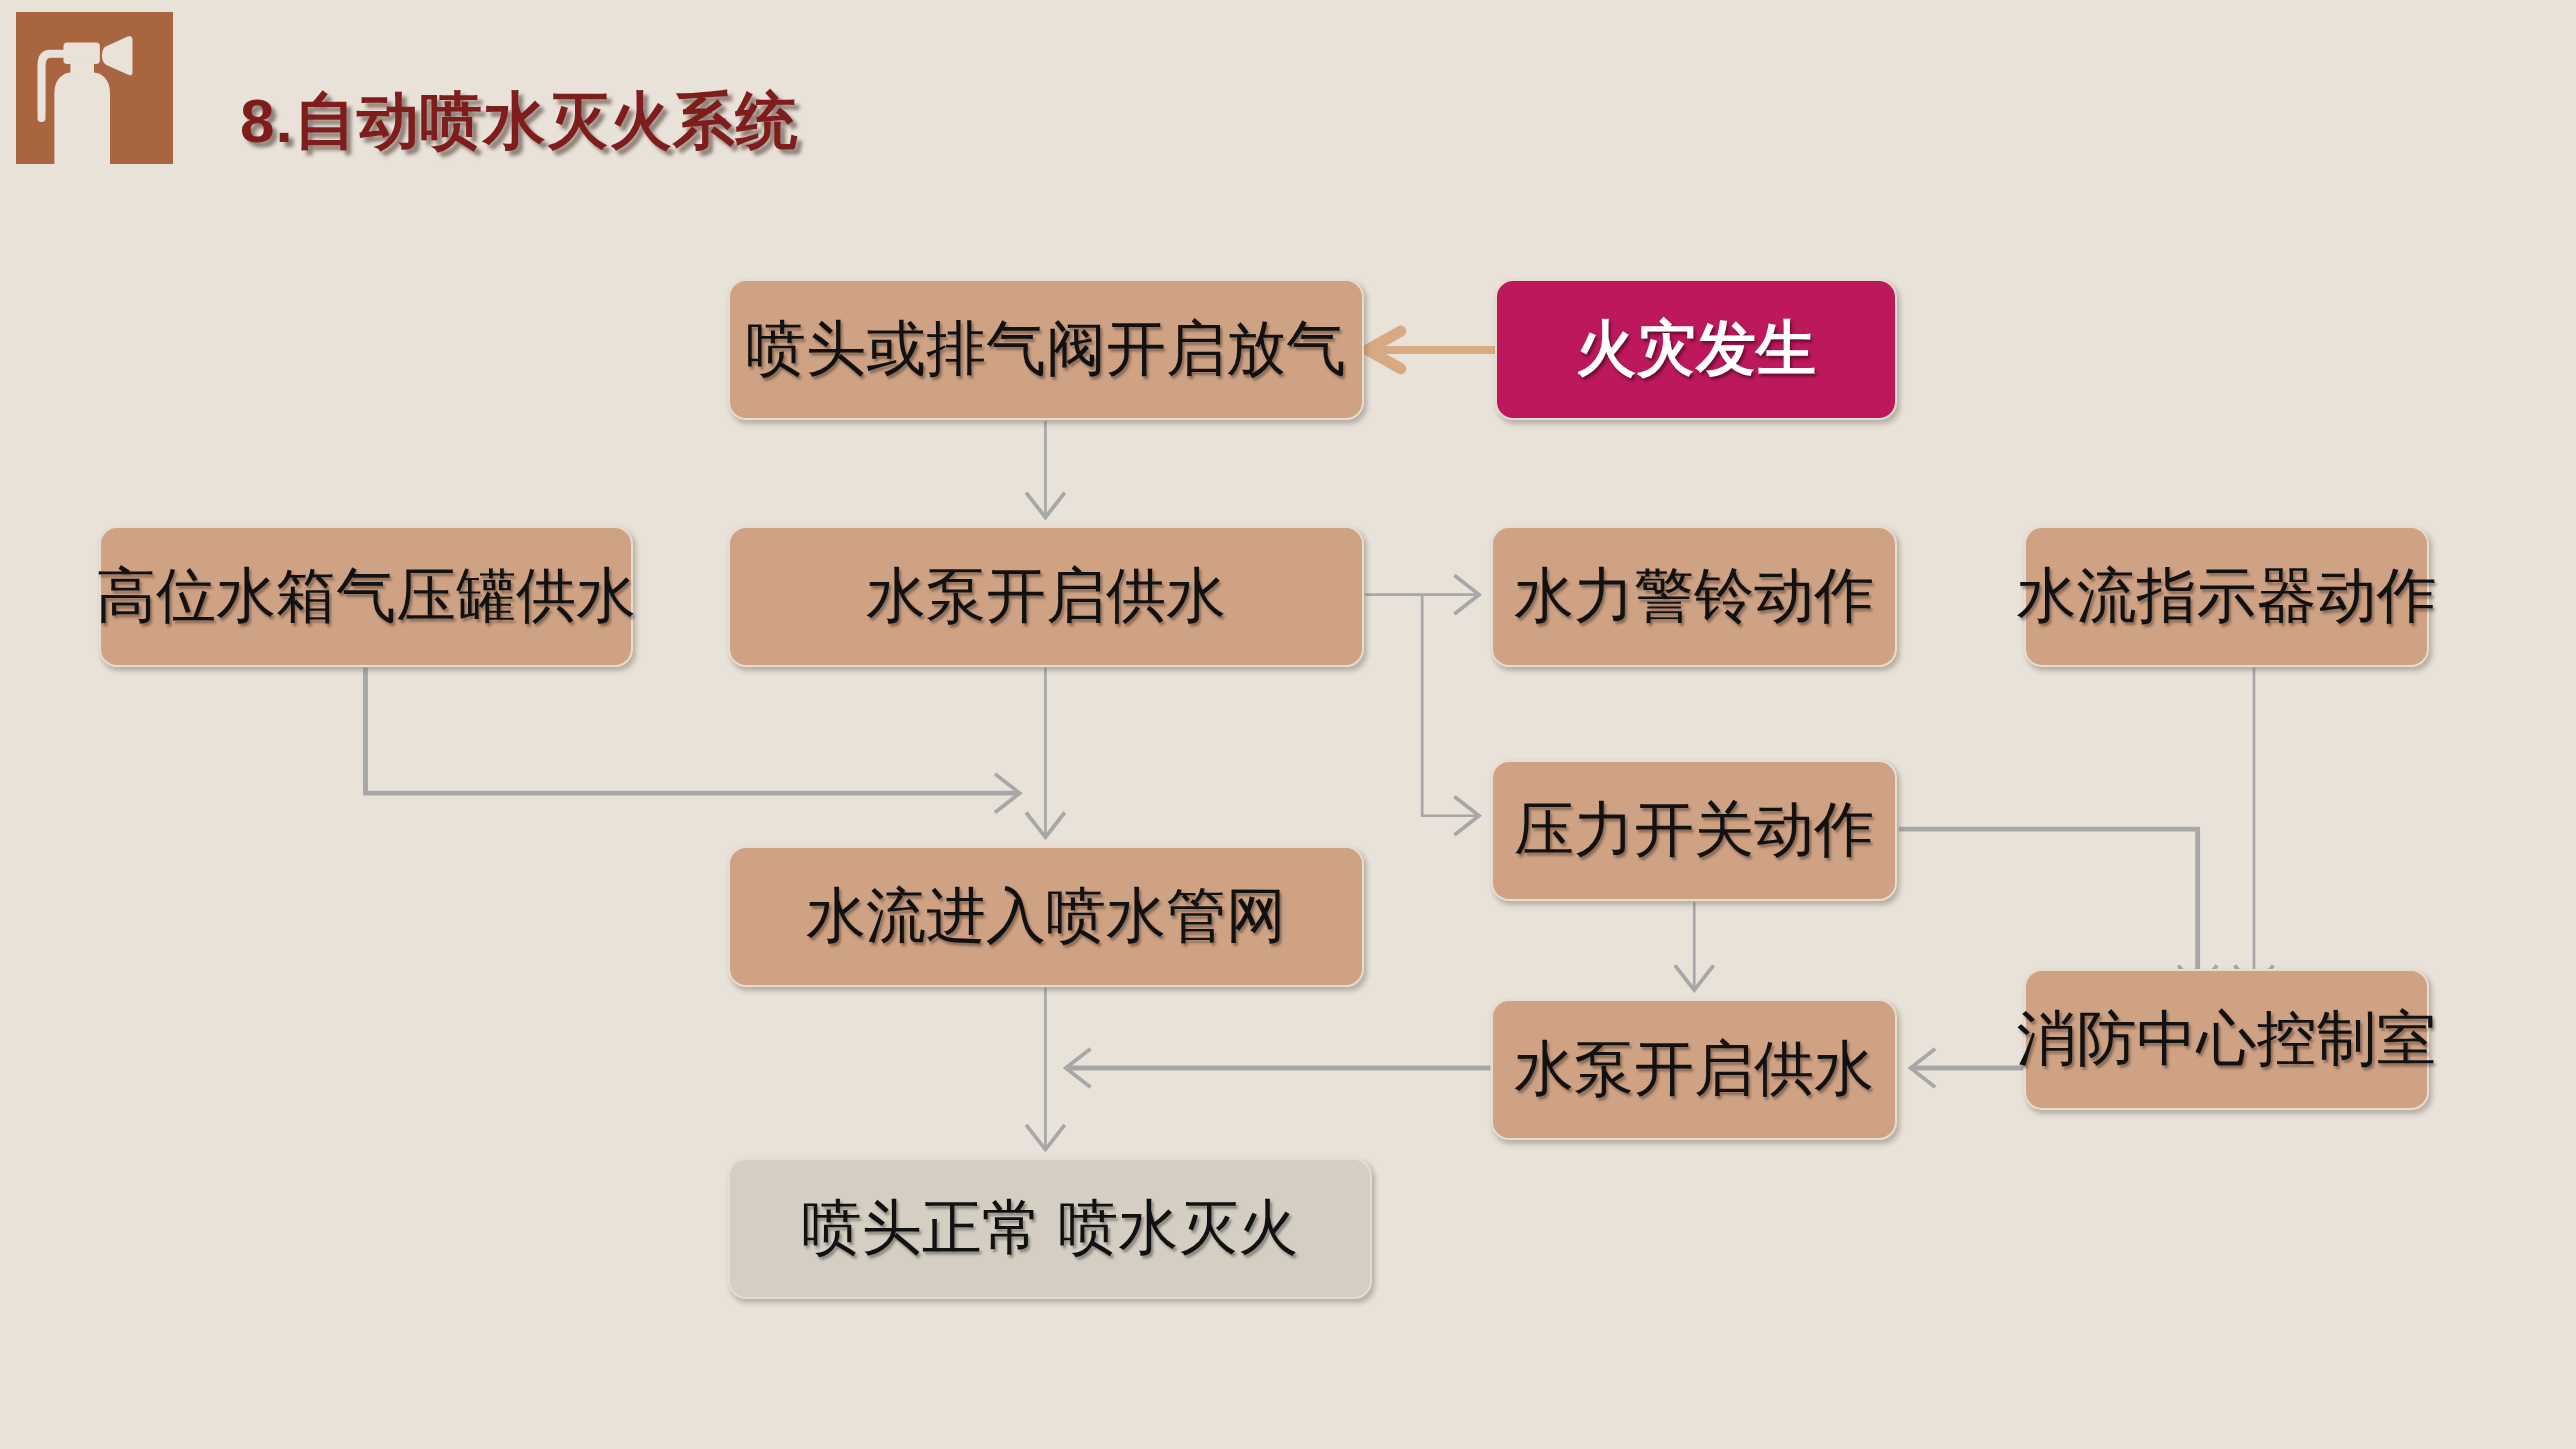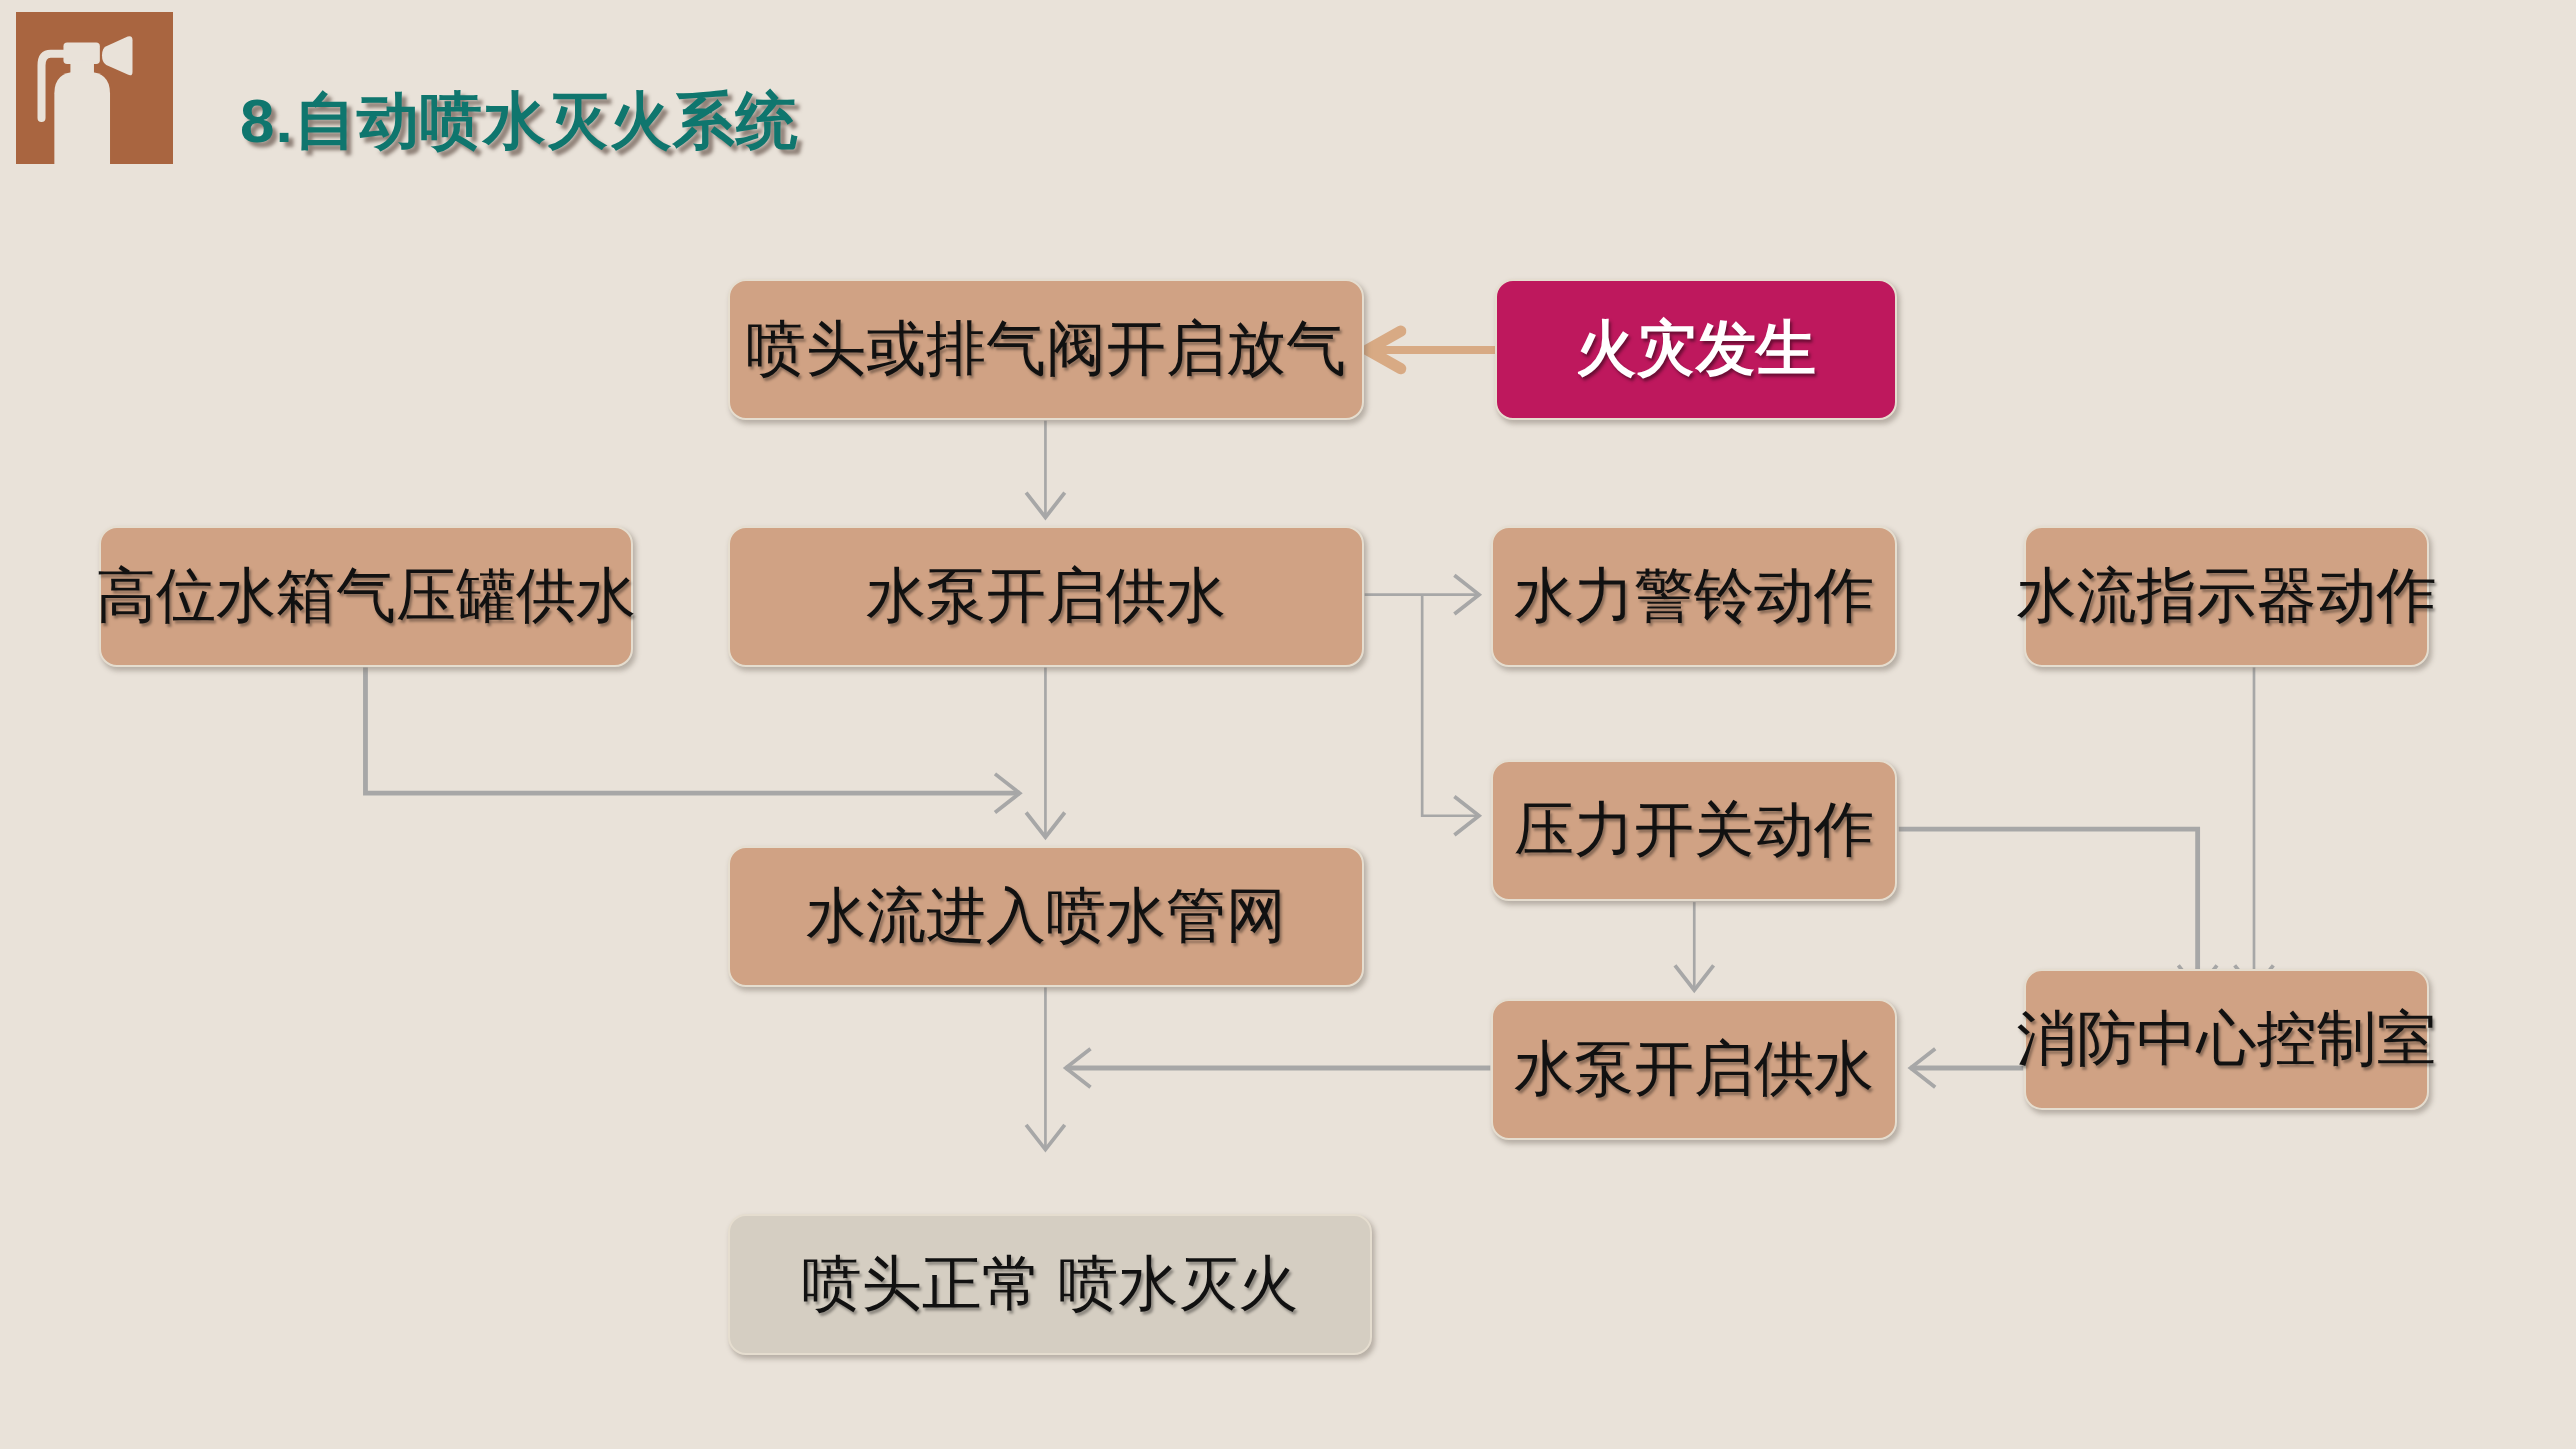--- a/index.html
+++ b/index.html
@@ -4,21 +4,21 @@
 <style>
   html,body{margin:0;padding:0;background:#e9e2d9;}
   body{width:2576px;height:1449px;position:relative;overflow:hidden;
        font-family:"Liberation Sans","DejaVu Sans",sans-serif;}
   .slide{position:absolute;left:0;top:0;width:2576px;height:1449px;background:#e9e2d9;}
 
   .icon-chip{position:absolute;left:16px;top:11.8px;width:157px;height:152px;background:#a96540;}
   .icon-chip svg{display:block;width:100%;height:100%;}
 
   .title{position:absolute;left:240px;top:79px;width:1395px;
-         font-size:62px;font-weight:bold;color:#0f766e;letter-spacing:1.1px;
+         font-size:62px;font-weight:bold;color:#7f1d1d;letter-spacing:1.1px;
          text-shadow:4.8px 4.8px 3.8px rgba(70,50,40,.55);}
 
   .edges{position:absolute;left:0;top:0;width:2576px;height:1449px;}
 
   .node{position:absolute;display:flex;align-items:center;justify-content:center;
         background:#d0a284;border:2.7px solid #e5ddcf;border-radius:18px;
         box-shadow:2.1px 3.2px 5.4px rgba(110,100,90,.40);
         font-size:60px;color:#111;text-align:center;
         text-shadow:2.1px 2.7px 2.7px rgba(0,0,0,.35);box-sizing:border-box;white-space:nowrap;}
   .node-dark{background:#be185d;color:#ffffff;font-weight:bold;
@@ -29,21 +29,21 @@
   #n-sprinkler-vent    {left:728px;top:279px; width:636px;height:141px;}
   #n-fire-occurs       {left:1495px;top:279px; width:402px; height:141px;}
   #n-elevated-tank     {left:99px; top:526px; width:534px; height:141px;}
   #n-dry-valve         {left:728px;top:526px; width:636px;height:141px;}
   #n-hydraulic-bell    {left:1491px;top:526px; width:406px; height:141px;}
   #n-flow-indicator    {left:2024px;top:526px; width:405px; height:141px;}
   #n-pressure-switch   {left:1491px;top:760px;width:406px; height:141px;}
   #n-water-network     {left:728px;top:846px;width:636px;height:141px;}
   #n-pump-start        {left:1491px;top:999px;width:406px; height:141px;text-align:center;}
   #n-control-room      {left:2024px;top:969px;width:405px; height:141px;}
-  #n-sprinkler-normal  {left:728px;top:1214px;width:644px;height:141px;}
+  #n-sprinkler-normal  {left:728px;top:1158px;width:644px;height:141px;}
 </style>
 </head>
 <body>
 
 <div class="slide">
 
   <div class="icon-chip">
     <svg viewBox="0 0 292 284" xmlns="http://www.w3.org/2000/svg">
 
       <path d="M 100 78 H 64 Q 47 78 47 100 V 198" fill="none" stroke="#e9e2d9" stroke-width="15" stroke-linecap="round"></path>

